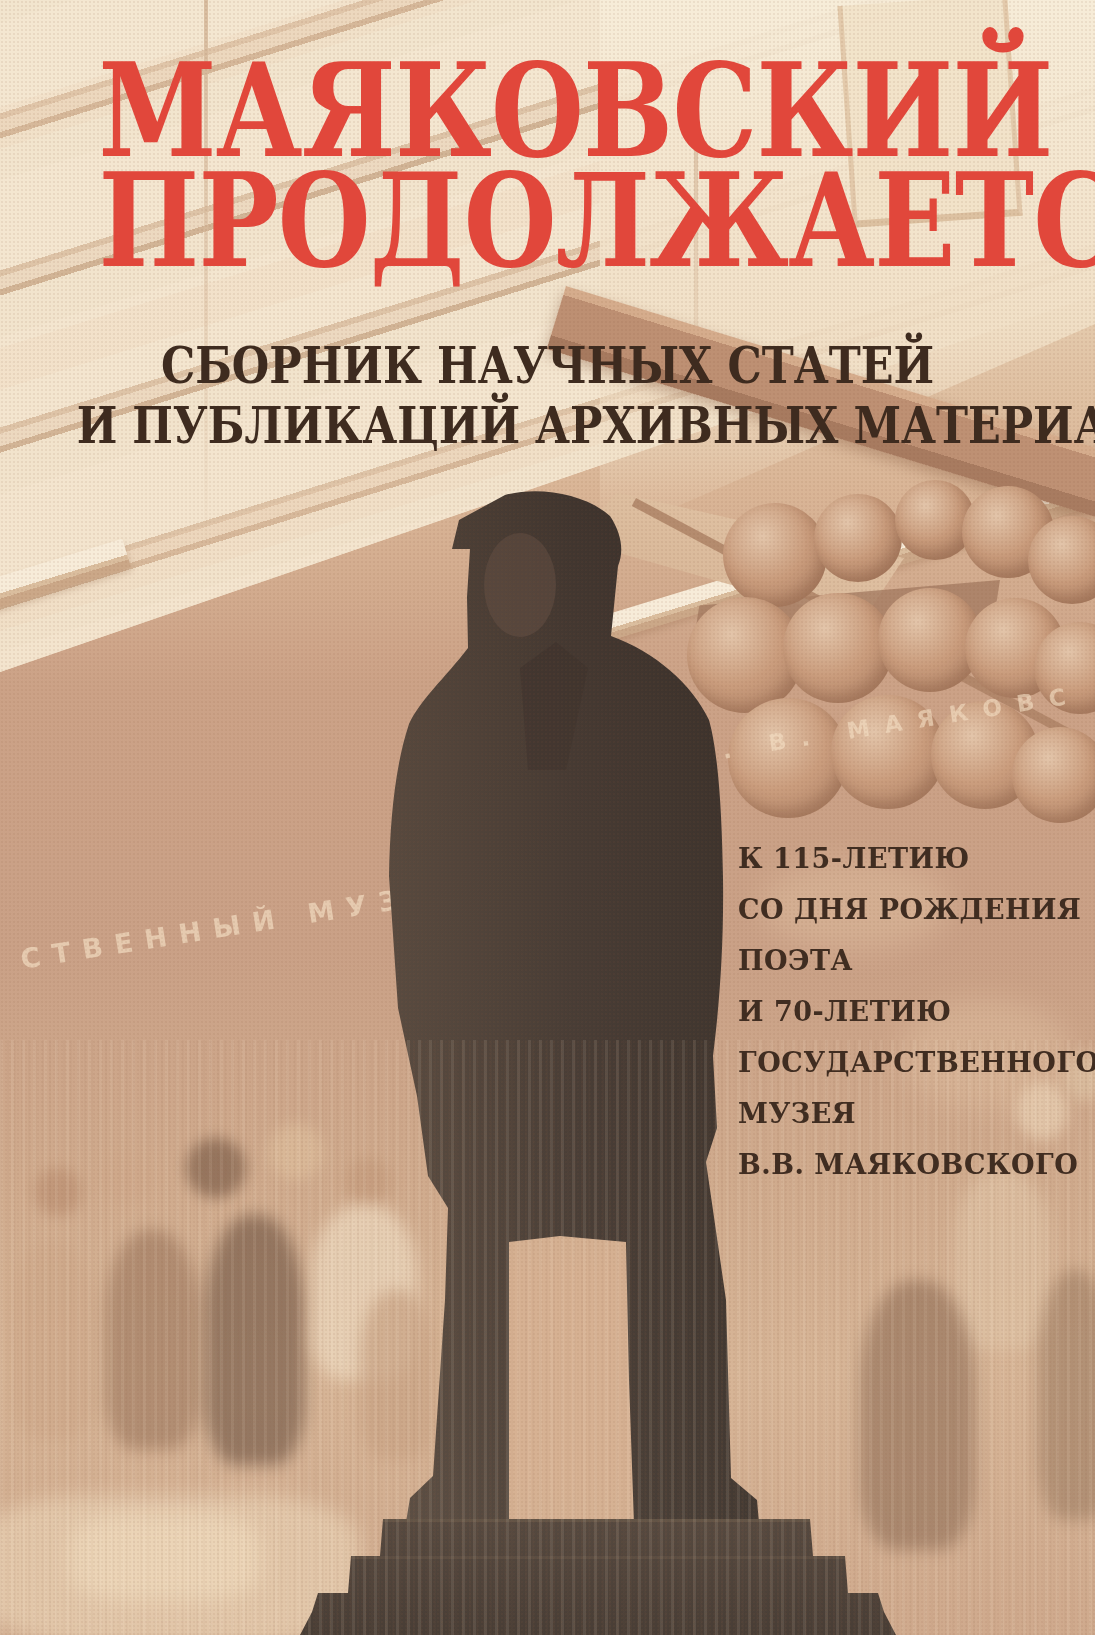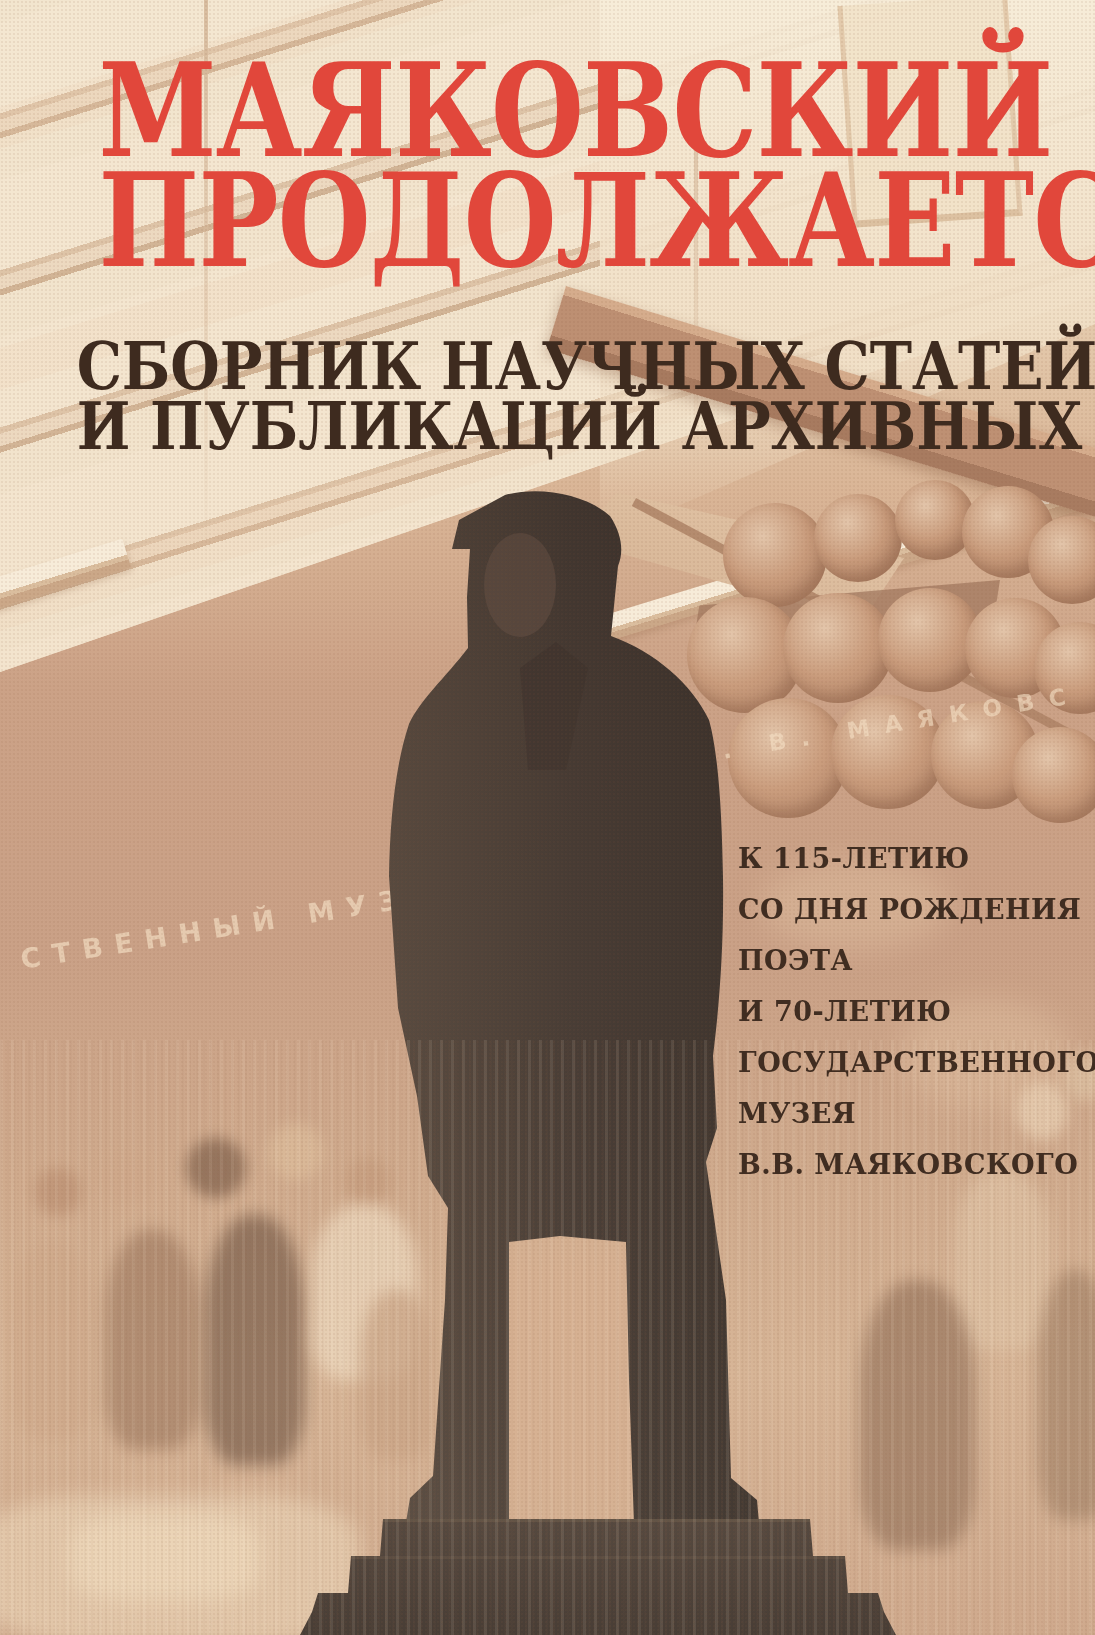--- a/index.html
+++ b/index.html
@@ -67,21 +67,21 @@
      repeating-linear-gradient(90deg,rgba(248,233,212,.10) 0 3px,rgba(0,0,0,0) 3px 11px),
      repeating-linear-gradient(90deg,rgba(130,85,60,.05) 0 2px,rgba(0,0,0,0) 2px 7px);}
   .halftone{inset:0;background-image:radial-gradient(rgba(122,72,44,.09) 1px,rgba(0,0,0,0) 1.4px);
     background-size:4px 4px;}
   .tint{inset:0;background:linear-gradient(180deg,rgba(250,238,220,0) 0%,rgba(236,198,170,.10) 45%,rgba(244,222,196,.14) 100%);}
   
   .title{left:0;top:56px;width:1095px;text-align:right;color:#e1473b;
     font-weight:bold;font-size:130px;line-height:110px;letter-spacing:-1px;}
   .title .tline{display:block;transform:scaleX(.82);transform-origin:50% 50%;white-space:nowrap;}
   .subtitle{left:0;top:336px;width:1095px;text-align:center;color:#3e2b1f;
-    font-weight:bold;font-size:66px;line-height:60px;}
+    font-weight:bold;font-size:50px;line-height:60px;}
   .subtitle .sline{display:block;transform:scaleX(.86);transform-origin:50% 50%;white-space:nowrap;}
   .dedication{left:738px;top:833px;width:360px;color:#402d21;
     font-weight:bold;font-size:27px;line-height:51px;letter-spacing:.5px;}
   .dedication .dline{display:block;white-space:nowrap;}
   .wallpatch{filter:blur(14px);opacity:.5;border-radius:50%;background:#dcbb9c;}
 </style>
 </head>
 <body>
 
 <div class="cover">

